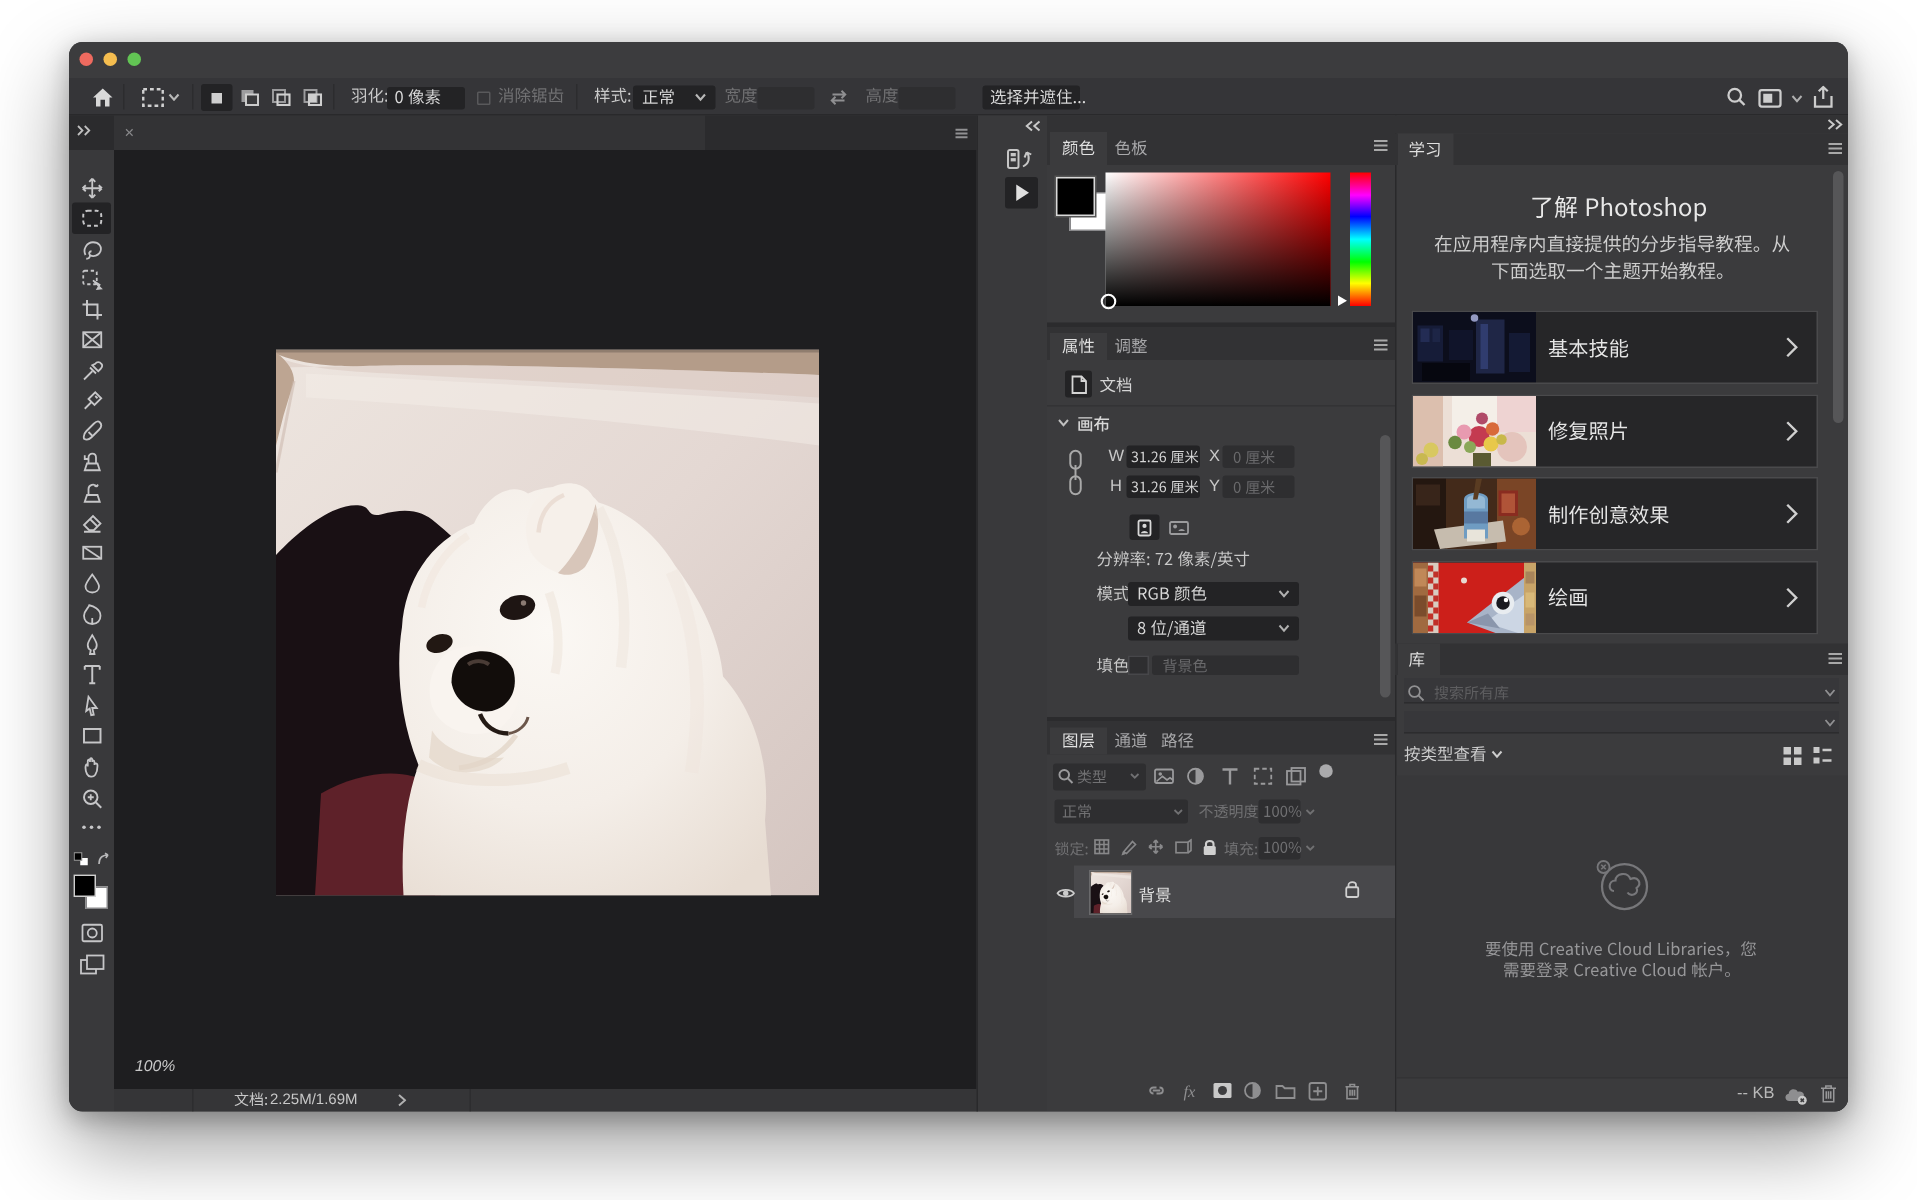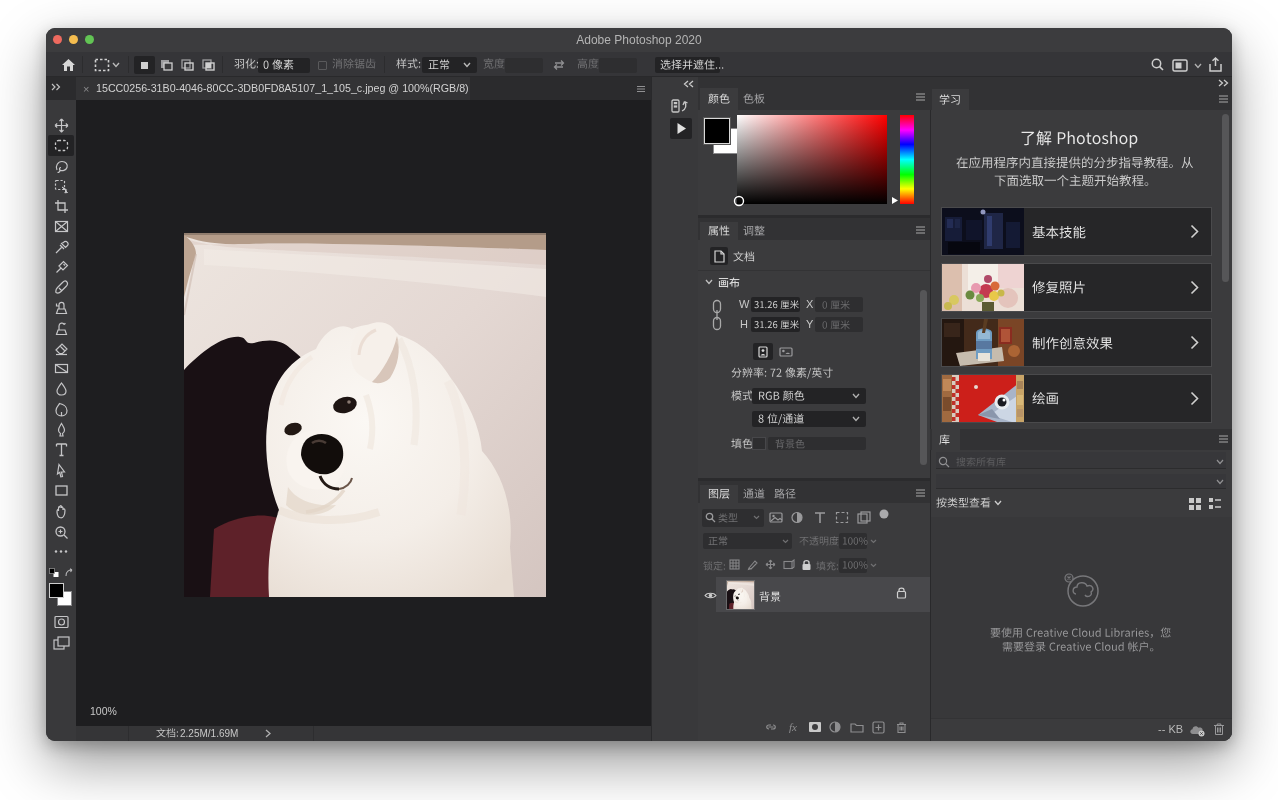--- a/index.html
+++ b/index.html
@@ -71,21 +71,20 @@
  <path d="M182,162 C188,178 190,198 186,216" stroke="#ebe0d5" stroke-width="6" fill="none" opacity=".45"></path>
 
  <path d="M104,254 C112,267 130,274 152,272 C140,285 114,285 102,272 Z" fill="#e3d5c8" opacity=".7"></path>
 </symbol>
   </svg>
 <div class="win">
 <div style="position:absolute;left:0px;top:0px;width:1186px;height:24px;background:#3c3c3e;"></div>
 <div class="tl" style="left:7px;background:#ee6a5f"></div>
 <div class="tl" style="left:23px;background:#f5bd4f"></div>
 <div class="tl" style="left:39px;background:#62c454"></div>
-<div style="position:absolute;left:0px;top:0px;width:1186px;height:25px;font-size:12px;color:#b4b4b4;line-height:25px;white-space:nowrap;text-align:center;">Adobe Photoshop 2020</div>
 <div style="position:absolute;left:0px;top:24px;width:1186px;height:25px;background:#353538;border-bottom:1px solid #29292b;"></div>
 <svg style="position:absolute;left:15px;top:30px;" width="15" height="14" viewBox="0 0 15 14">
       <path d="M7.5 1 L14 7 H12 V13 H9 V8.5 H6 V13 H3 V7 H1 Z" fill="#d8d8d8"></path>
     </svg>
 <div style="position:absolute;left:36px;top:28px;width:1px;height:17px;background:#2c2c2e;"></div>
 <svg style="position:absolute;left:48px;top:30px;" width="16" height="14" viewBox="0 0 16 14">
       <rect x="1.5" y="1.5" width="13" height="11" fill="none" stroke="#d0d0d0" stroke-width="1.6" stroke-dasharray="2.5 2"></rect>
     </svg>
 <svg style="position:absolute;left:66px;top:34px;" width="8" height="6" viewBox="0 0 8 6">
       <path d="M1 1 L4 4.5 L7 1" stroke="#b8b8b8" stroke-width="1.4" fill="none"></path>
@@ -214,30 +213,29 @@
       <path d="M2 7 V14 H13 V7" fill="none" stroke="#cdcdcd" stroke-width="1.5"></path>
       <path d="M7.5 1 V9 M4.5 3.8 L7.5 1 L10.5 3.8" stroke="#cdcdcd" stroke-width="1.5" fill="none"></path>
     </svg>
 <div style="position:absolute;left:0px;top:49px;width:606px;height:23px;background:#2b2b2d;"></div>
 <div style="position:absolute;left:0px;top:72px;width:30px;height:641px;background:#39393b;"></div>
 <svg style="position:absolute;left:5px;top:55px;" width="10" height="8" viewBox="0 0 10 8">
       <path d="M1 1 L4 4 L1 7 M5.5 1 L8.5 4 L5.5 7" stroke="#c0c0c0" stroke-width="1.2" fill="none"></path>
     </svg>
 <div style="position:absolute;left:30px;top:49px;width:394px;height:23px;background:#333335;"></div>
 <div style="position:absolute;left:37px;top:52px;width:10px;height:18px;font-size:11px;color:#8a8a8c;line-height:18px;white-space:nowrap;">×</div>
-<div style="position:absolute;left:50px;top:49px;width:374px;height:23px;font-size:10.7px;color:#d2d2d2;line-height:23px;white-space:nowrap;">15CC0256-31B0-4046-80CC-3DB0FD8A5107_1_105_c.jpeg @ 100%(RGB/8)</div>
 <svg style="position:absolute;left:590px;top:57px;" width="10" height="8" viewBox="0 0 10 8">
       <path d="M1 1.5 H9 M1 4 H9 M1 6.5 H9" stroke="#919193" stroke-width="1.2"></path>
     </svg>
 <div style="position:absolute;left:30px;top:72px;width:576px;height:626px;background:#1e1e20;"></div>
 <svg style="position:absolute;left:138px;top:205px" width="362" height="364">
       <use href="#photo"></use>
     </svg>
 <div style="position:absolute;left:30px;top:698px;width:576px;height:15px;background:#353537;"></div>
-<div style="position:absolute;left:44px;top:676px;width:40px;height:15px;font-size:10.5px;color:#c8c8c8;line-height:15px;white-space:nowrap;">100%</div>
+<div style="position:absolute;left:44px;top:676px;width:40px;height:15px;font-size:10.5px;color:#c8c8c8;line-height:15px;white-space:nowrap;font-style:italic;">100%</div>
 <div style="position:absolute;left:82px;top:698px;width:1px;height:15px;background:#2d2d2f;"></div>
 <svg style="position:absolute;left:110px;top:697.9px;overflow:visible" width="25" height="14">
       <g transform="translate(0 10.6)">
         <g fill="#c8c8c8">
           <use href="#g23" transform="translate(0 0) scale(0.01)"></use>
           <use href="#g24" transform="translate(10 0) scale(0.01)"></use>
           <use href="#g2" transform="translate(20 0) scale(0.01)"></use>
         </g>
       </g>
     </svg>

